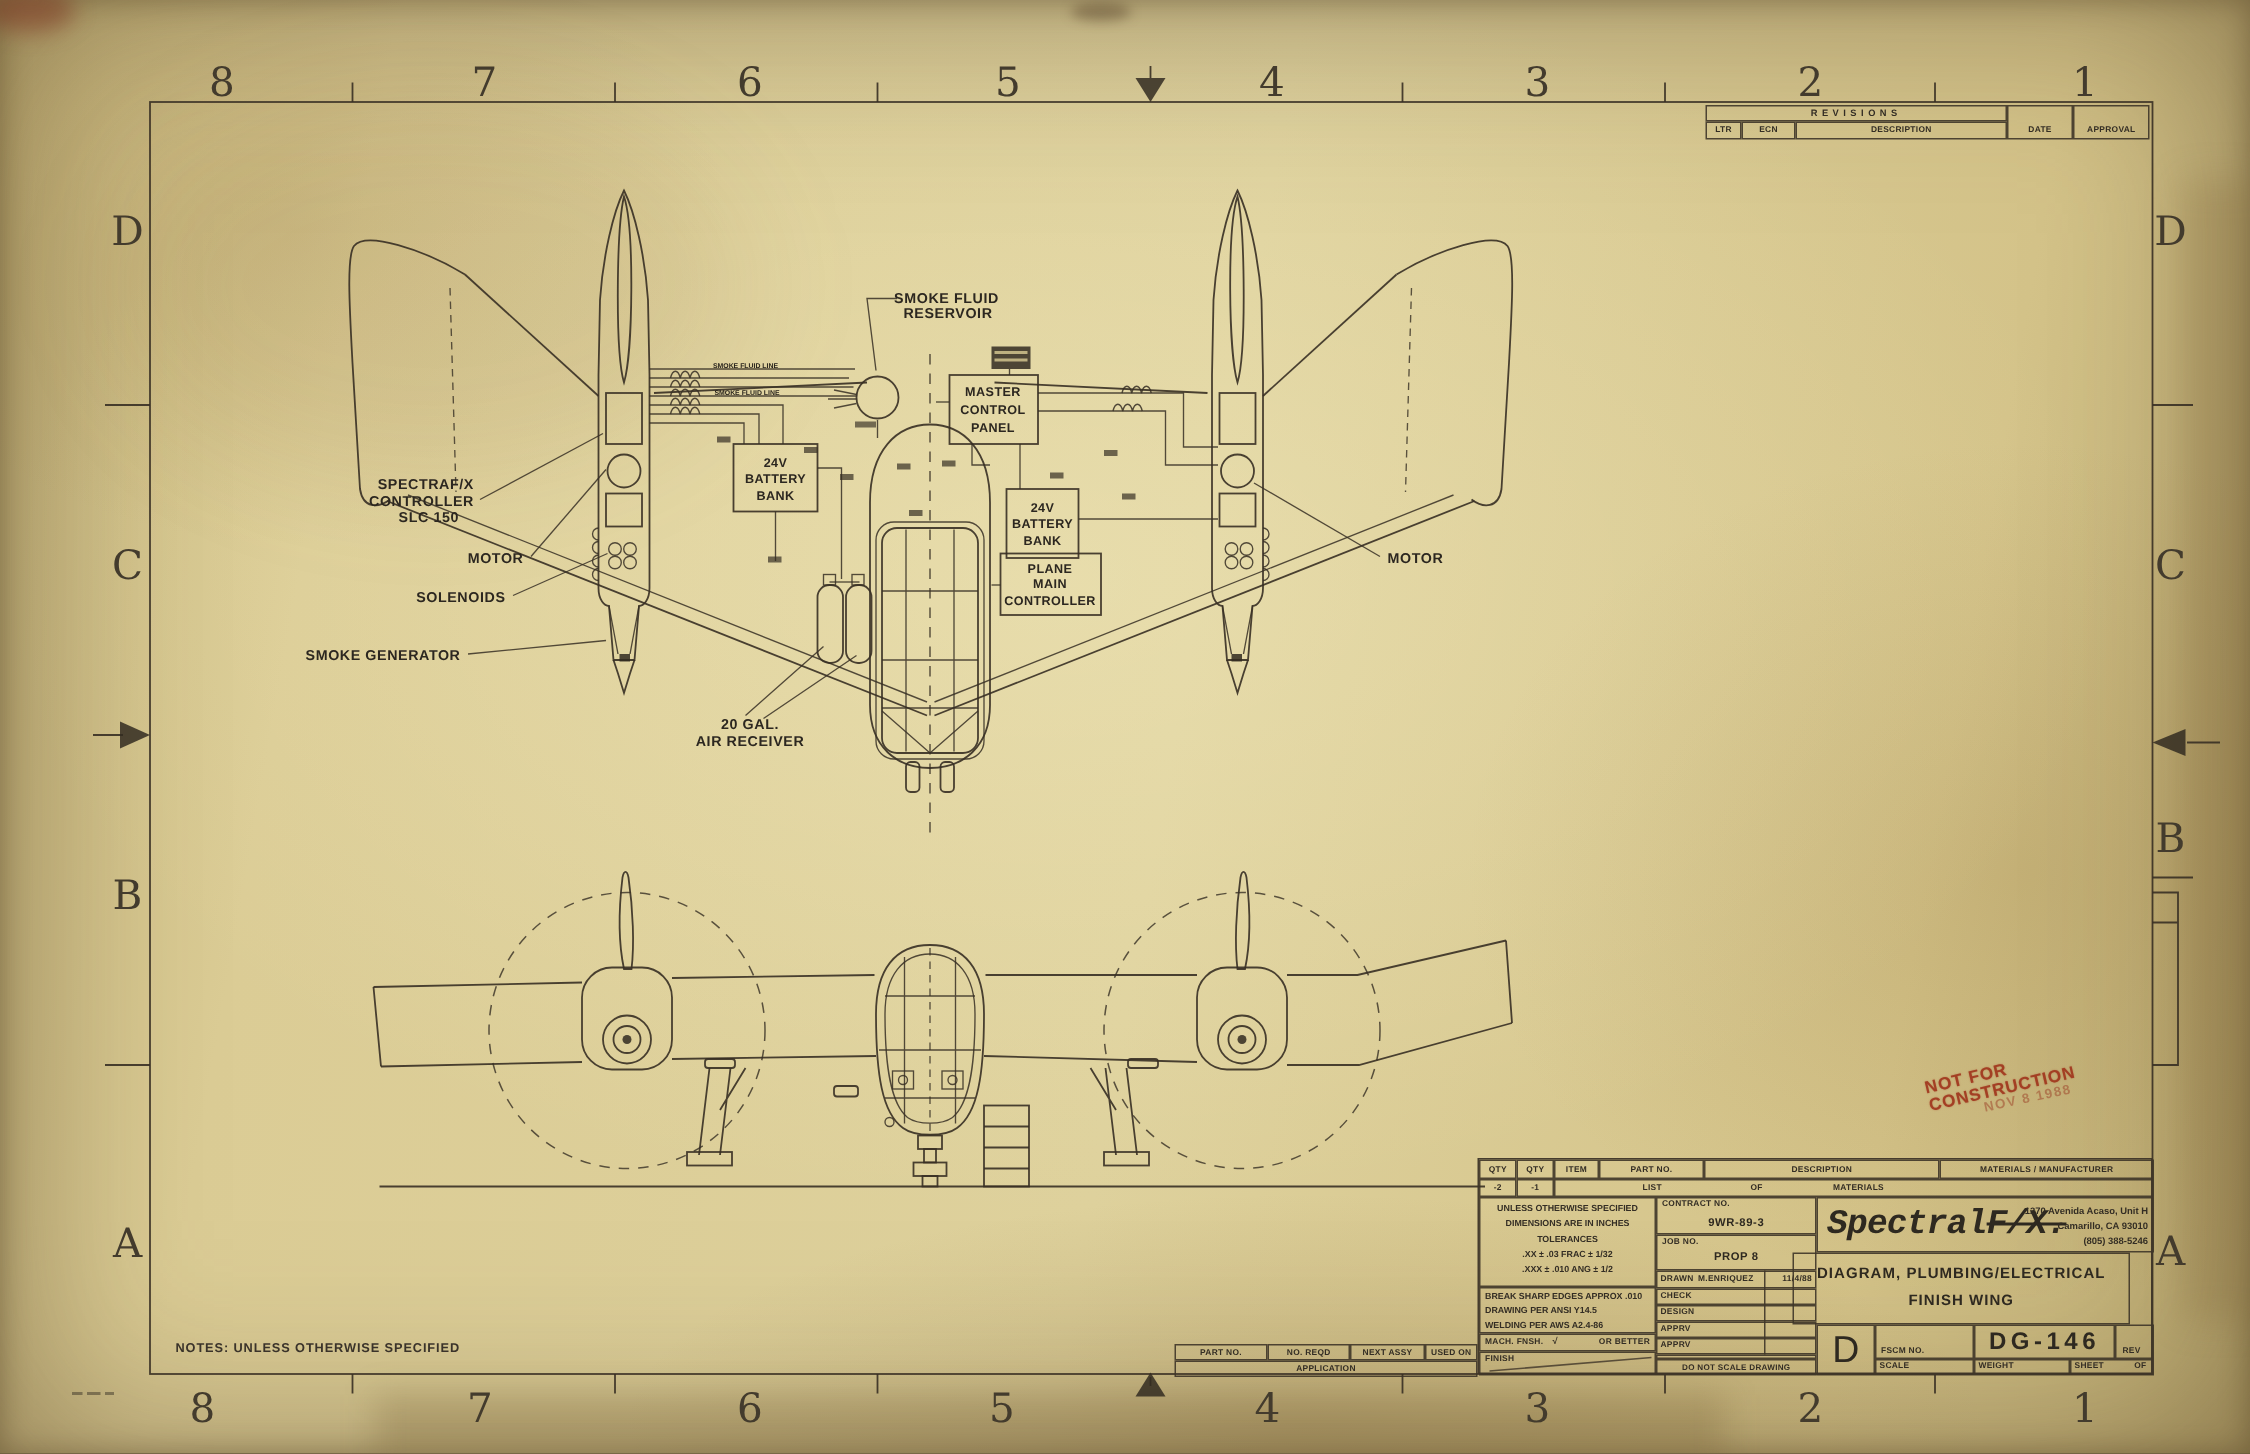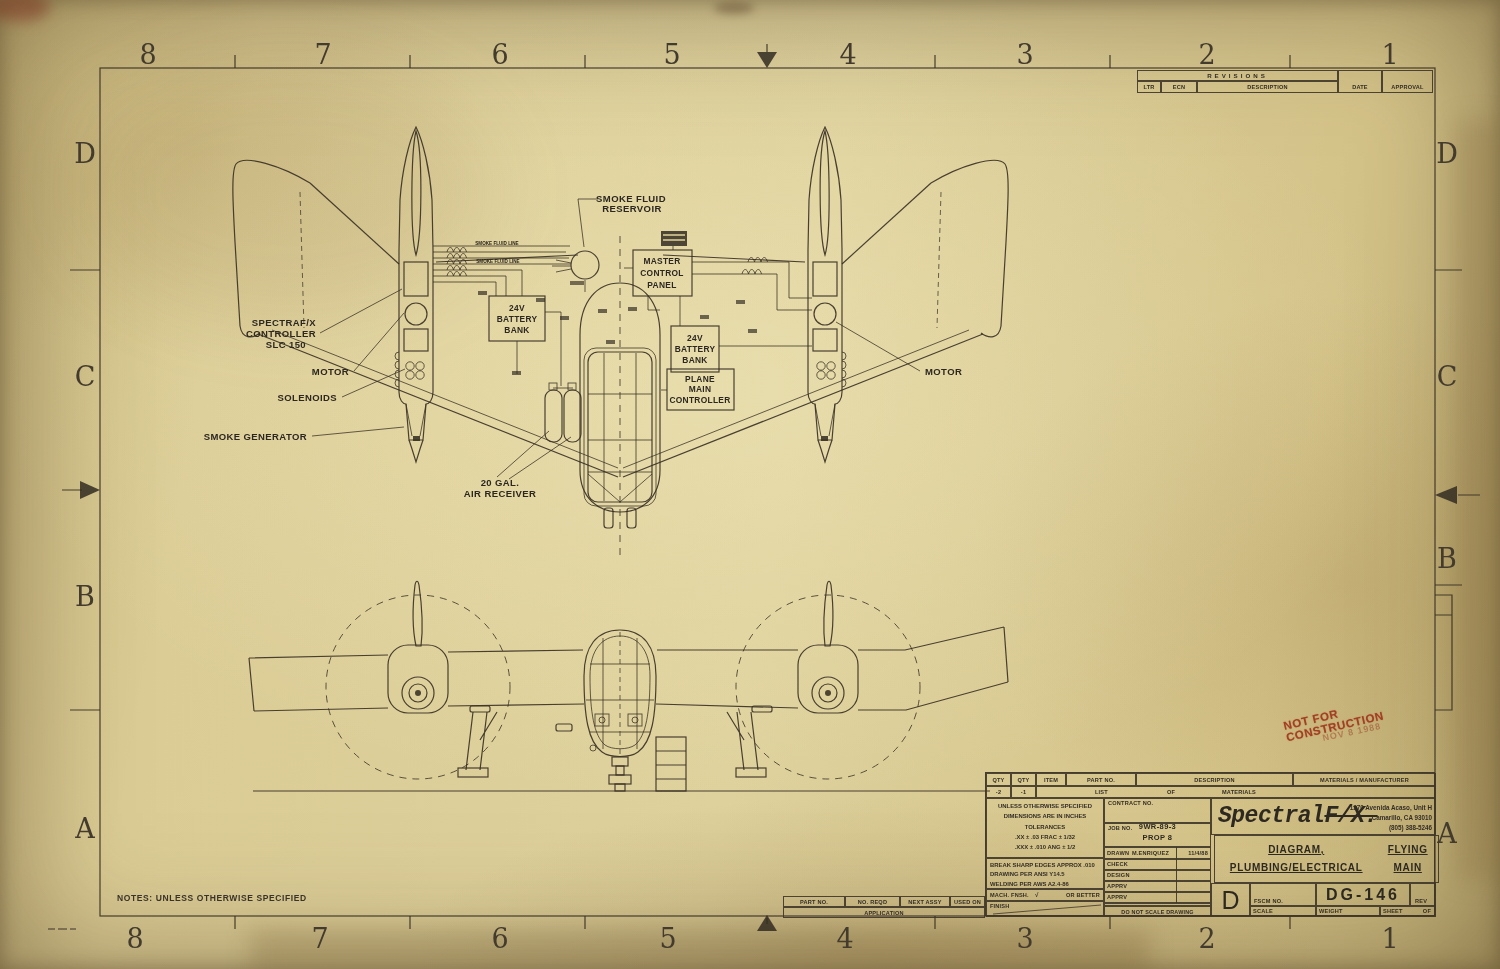--- a/index.html
+++ b/index.html
@@ -421,21 +421,21 @@
     </div>
     <div class="cell" style="left:0;top:128px;width:118px;height:16px;">
       <span class="t56" style="position:absolute;left:3px;top:1px;">FINISH</span>
       <svg width="116" height="14" style="position:absolute;left:0;top:0;">
           <line x1="6" y1="12" x2="114" y2="3" stroke="rgba(62,53,40,.8)" stroke-width="1"></line>
         </svg>
     </div>
 
     <div class="cell" style="left:118px;top:25px;width:107px;height:25px;padding:1px 3px;">
       <div class="t56">CONTRACT NO.</div>
-      <div class="t75" style="text-align:center;margin-top:16px;">9WR-89-3</div>
+      <div class="t75" style="text-align:center;margin-top:4px;">9WR-89-3</div>
     </div>
     <div class="cell" style="left:118px;top:50px;width:107px;height:24px;padding:1px 3px;">
       <div class="t56">JOB NO.</div>
       <div class="t75" style="text-align:center;margin-top:2px;">PROP 8</div>
     </div>
     <div class="cell" style="left:118px;top:74px;width:107px;height:12px;">
       <span class="t56" style="position:absolute;left:2px;top:2px;">DRAWN</span>
       <span class="t56" style="position:absolute;left:27px;top:2px;">M.ENRIQUEZ</span>
       <span class="t56" style="position:absolute;right:2px;top:2px;">11/4/88</span>
     </div>
@@ -458,23 +458,23 @@
     <div style="position:absolute;left:190px;top:74px;width:0;height:56px;border-left:1px solid rgba(62,53,40,.9);"></div>
 
     <div class="cell" style="left:225px;top:25px;width:225px;height:37px;">
       <span class="logo" style="position:absolute;left:6px;top:4px;"><span>Spectral</span><span style="text-decoration:line-through;">F/X.</span></span>
       <div class="addr" style="position:absolute;right:3px;top:4px;">
         <div>1270 Avenida Acaso, Unit H</div>
         <div>Camarillo, CA 93010</div>
         <div>(805) 388-5246</div>
       </div>
     </div>
-    <div class="cell ct" style="left:228px;top:62px;width:225px;height:48px;flex-direction:row;text-decoration:underline;">
+    <div class="cell ct" style="left:209px;top:62px;width:225px;height:48px;flex-direction:column;">
       <div class="ttl">DIAGRAM, PLUMBING/ELECTRICAL</div>
-      <div class="ttl">FLYING MAIN</div>
+      <div class="ttl">FINISH WING</div>
     </div>
     <div class="cell ct" style="left:225px;top:110px;width:39px;height:34px;">
         <span class="bigD">D</span>
       </div>
     <div class="cell" style="left:264px;top:110px;width:66px;height:23px;">
         <span class="t56" style="position:absolute;left:3px;bottom:1px;">FSCM NO.</span>
       </div>
     <div class="cell ct" style="left:330px;top:110px;width:94px;height:23px;">
         <span class="dg">DG-146</span>
       </div>

